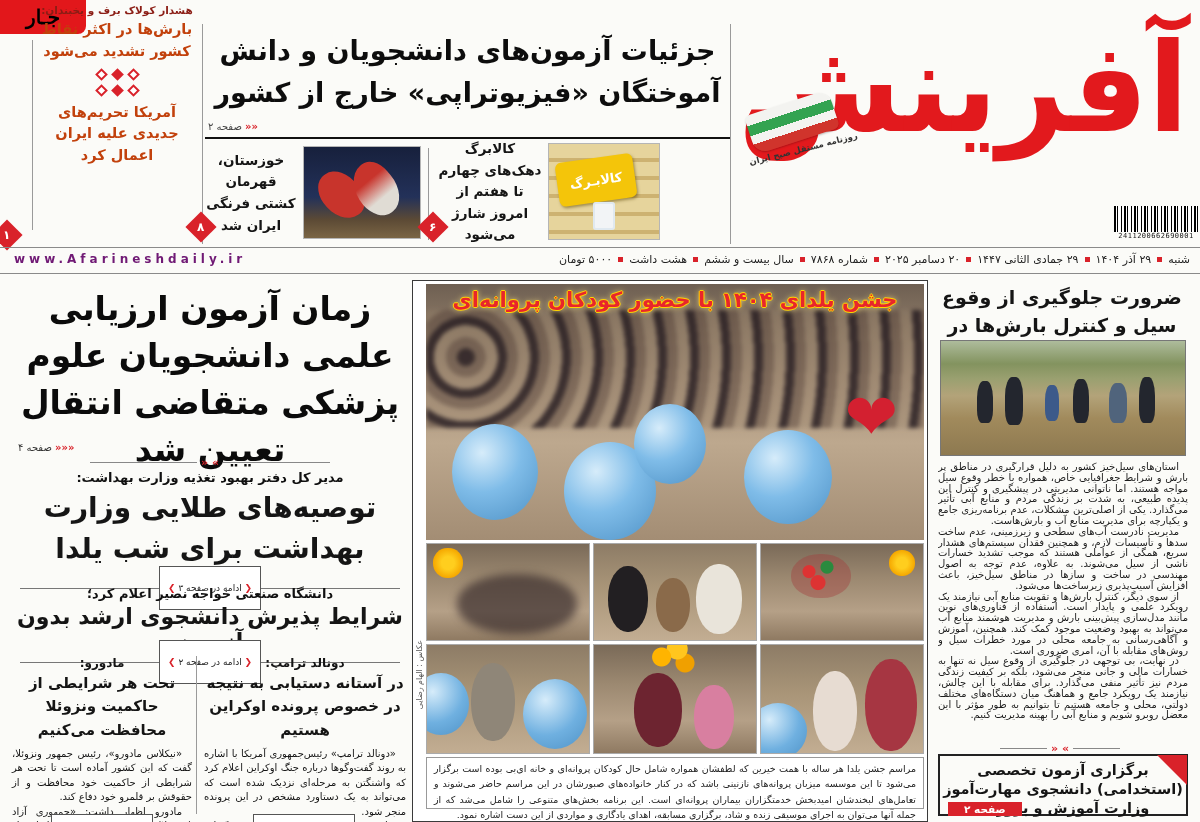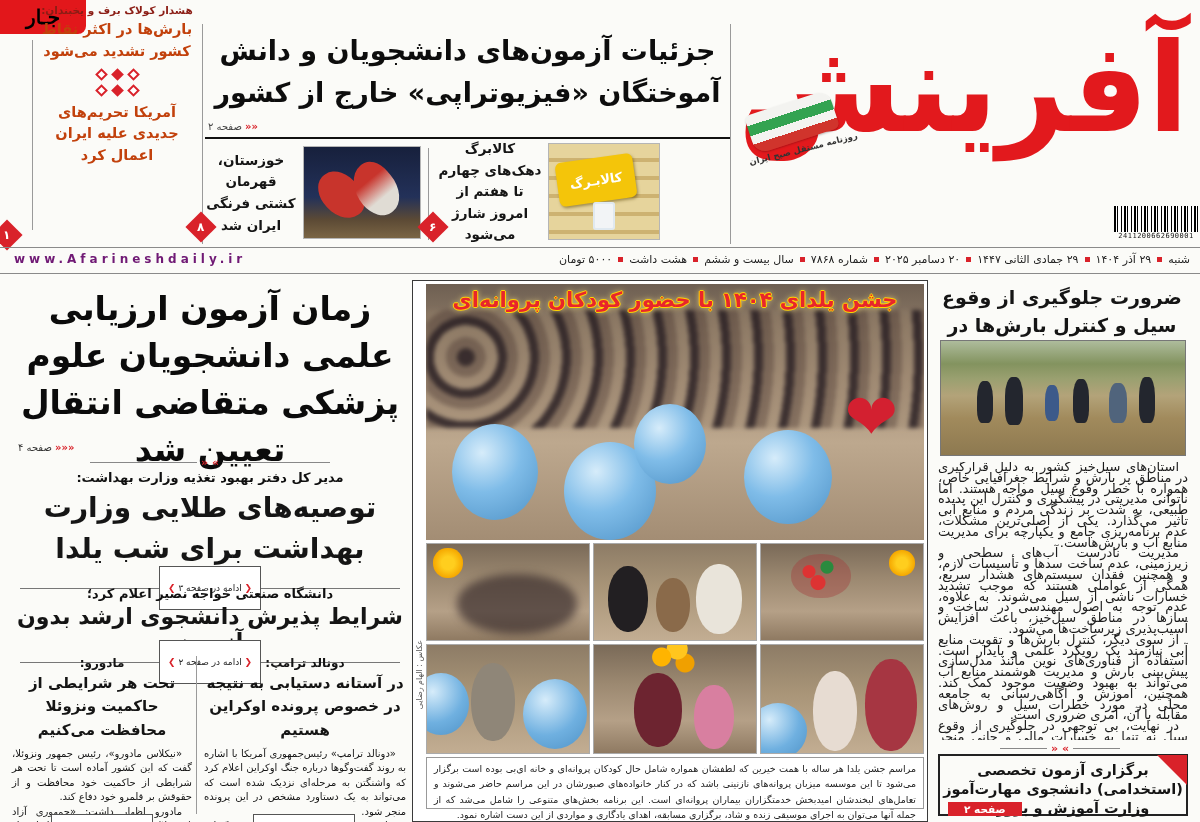--- a/index.html
+++ b/index.html
@@ -144,21 +144,21 @@
     padding:3px 7px; font-size:9.5px; line-height:1.62; text-align:justify; direction:rtl; color:#222; }
 
   
   #flood-title { left:936px; top:284px; width:252px; text-align:center;
     font-size:19px; font-weight:bold; line-height:1.45; }
   #flood-photo { left:940px; top:340px; width:246px; height:116px; border:1px solid #777;
     overflow:hidden;
     background:linear-gradient(180deg,#aebc9c 0%,#83935f 20%,#9aa070 33%,#b3a379 48%,#a18a5c 68%,#8d7950 100%); }
   #flood-photo .person { position:absolute; background:#23262e; border-radius:40% 40% 30% 30%; }
   #flood-body { left:938px; top:462px; width:250px; height:278px; overflow:hidden;
-    font-size:13px; line-height:10.8px; text-align:justify; direction:rtl; color:#1c1c1c; }
+    font-size:10px; line-height:10.8px; text-align:justify; direction:rtl; color:#1c1c1c; }
   #flood-body p { text-indent:9px; }
 
   #exam-box { left:938px; top:754px; width:250px; height:62px; border:2px solid #222;
     text-align:center; padding-top:5px; }
   #exam-box .t { font-size:14.5px; font-weight:bold; line-height:1.3; }
   #exam-tri { position:absolute; right:-1px; top:-1px; width:0; height:0;
     border-top:30px solid #d9222a; border-left:30px solid transparent; }
   #exam-tag { position:absolute; left:8px; bottom:-2px; background:#d9222a; color:#fff;
     font-size:10.5px; font-weight:bold; padding:1px 16px; }
 </style>

